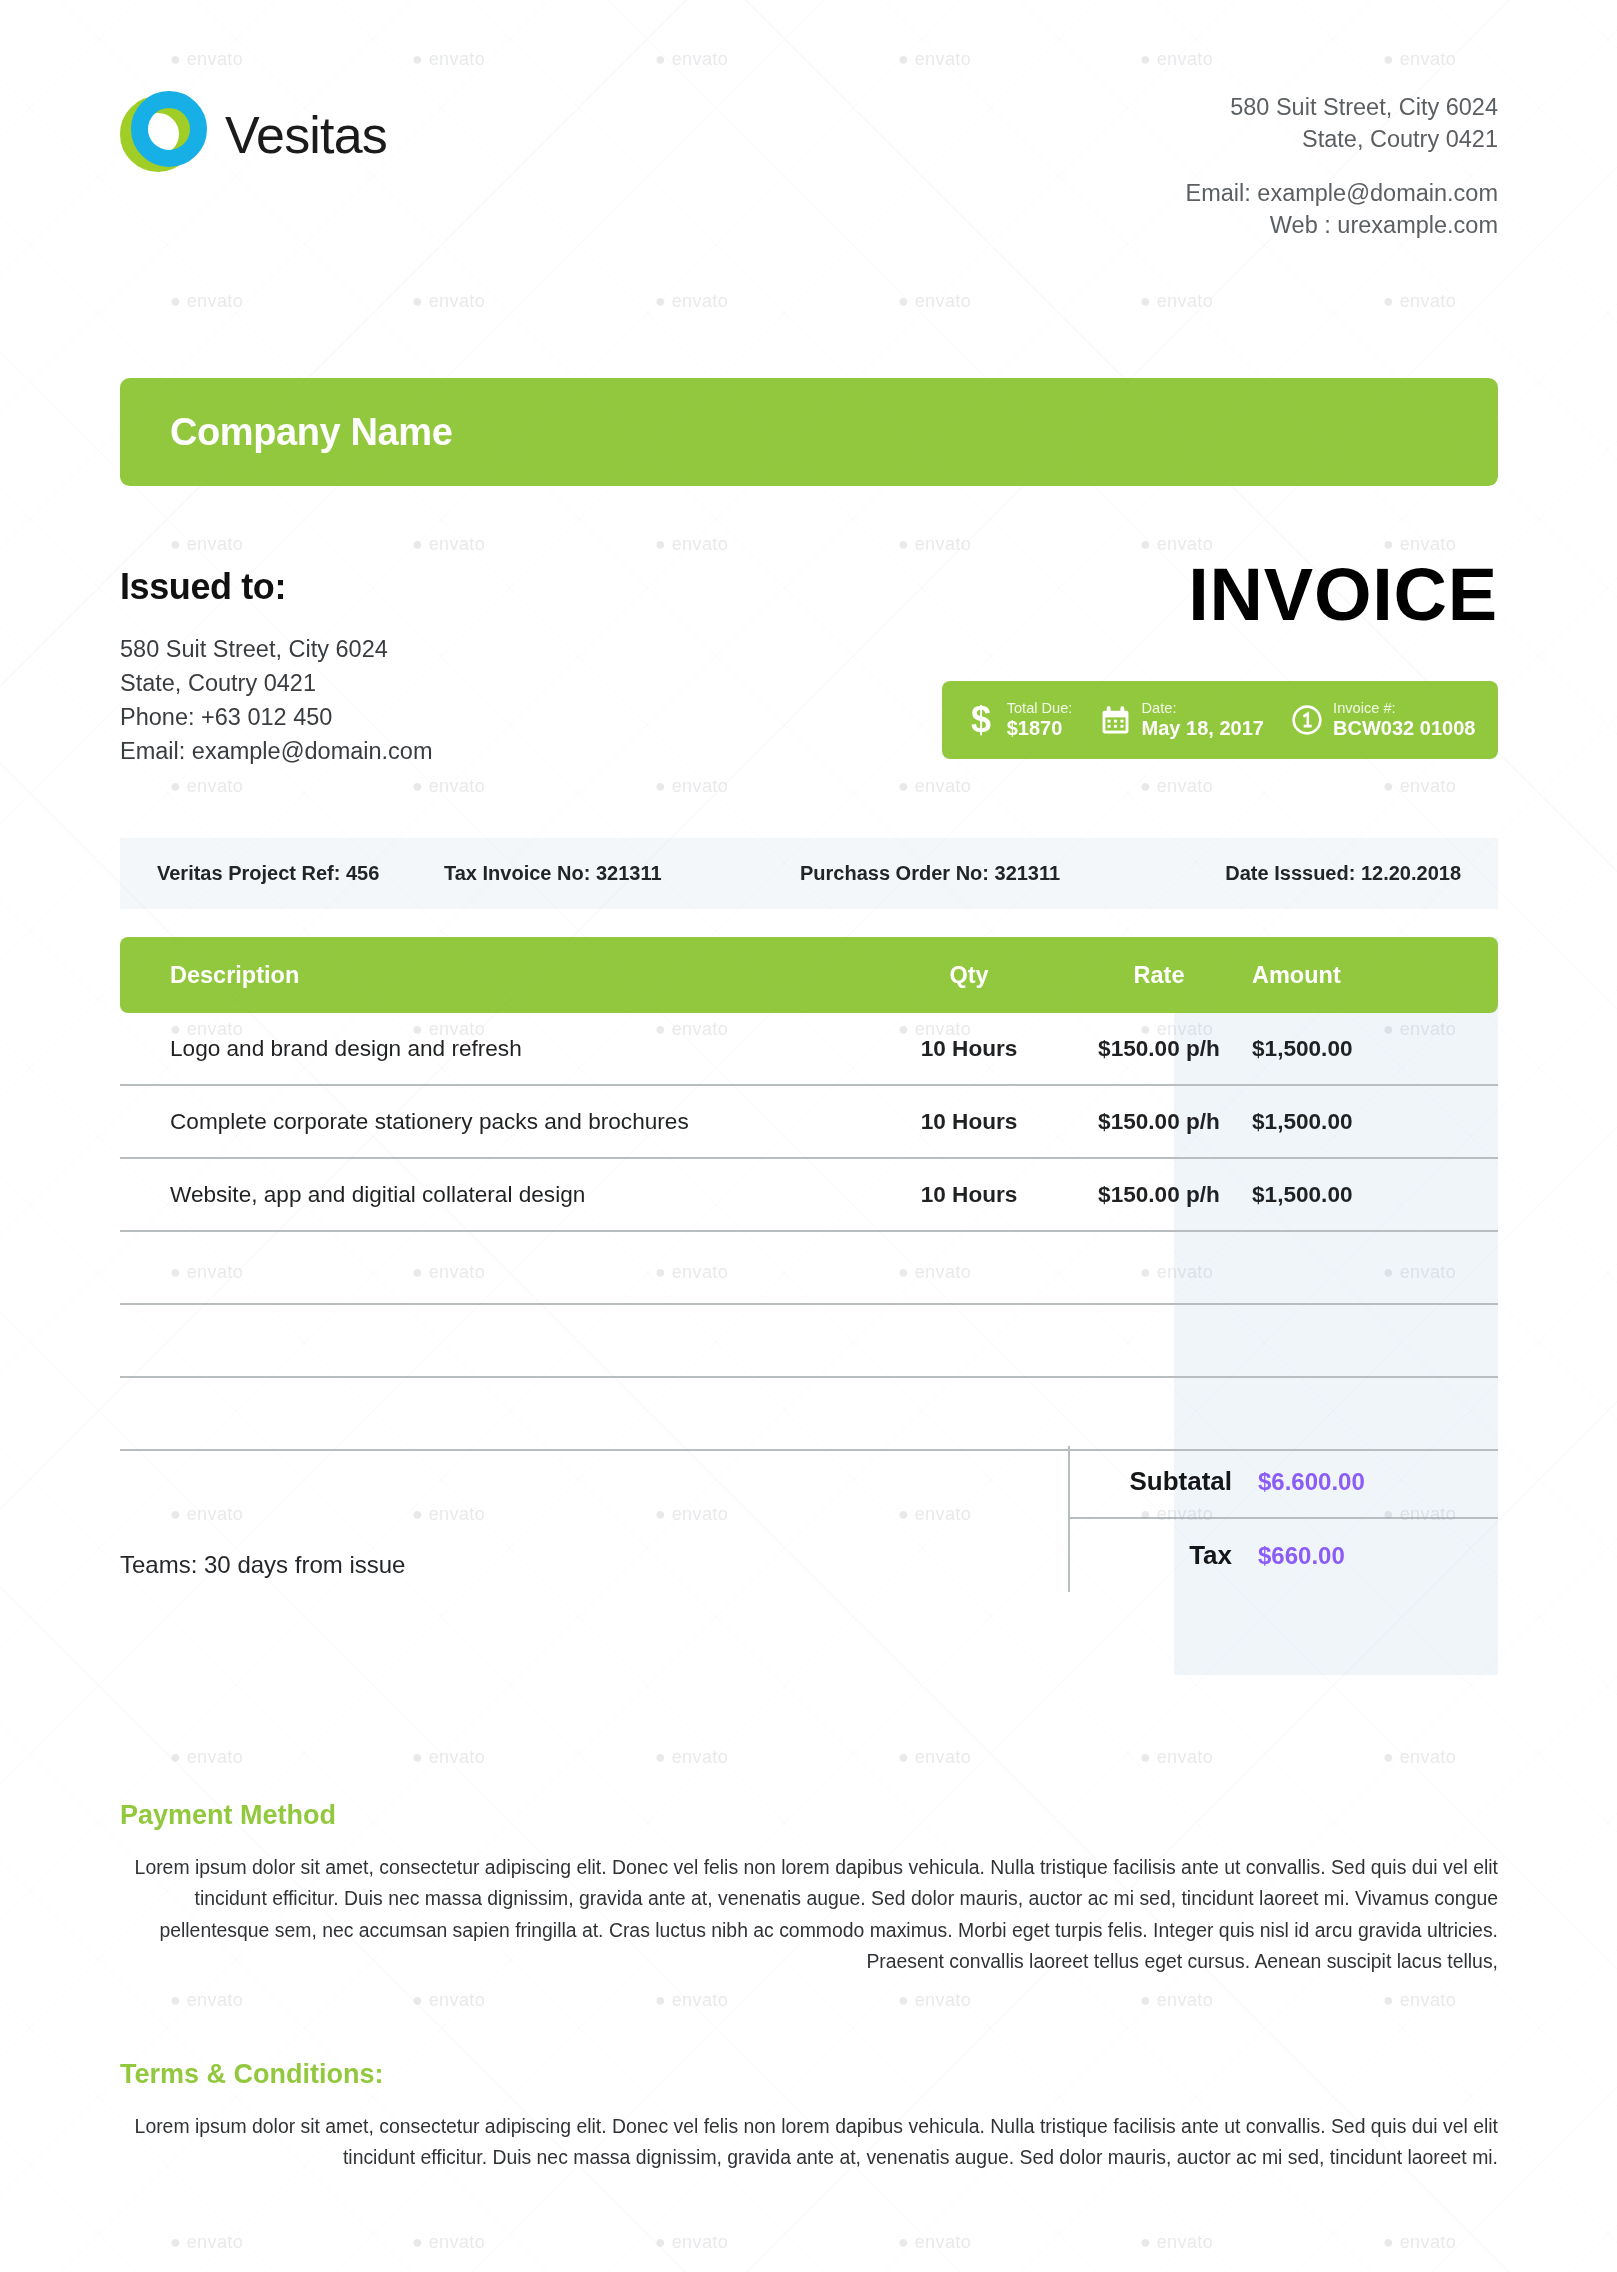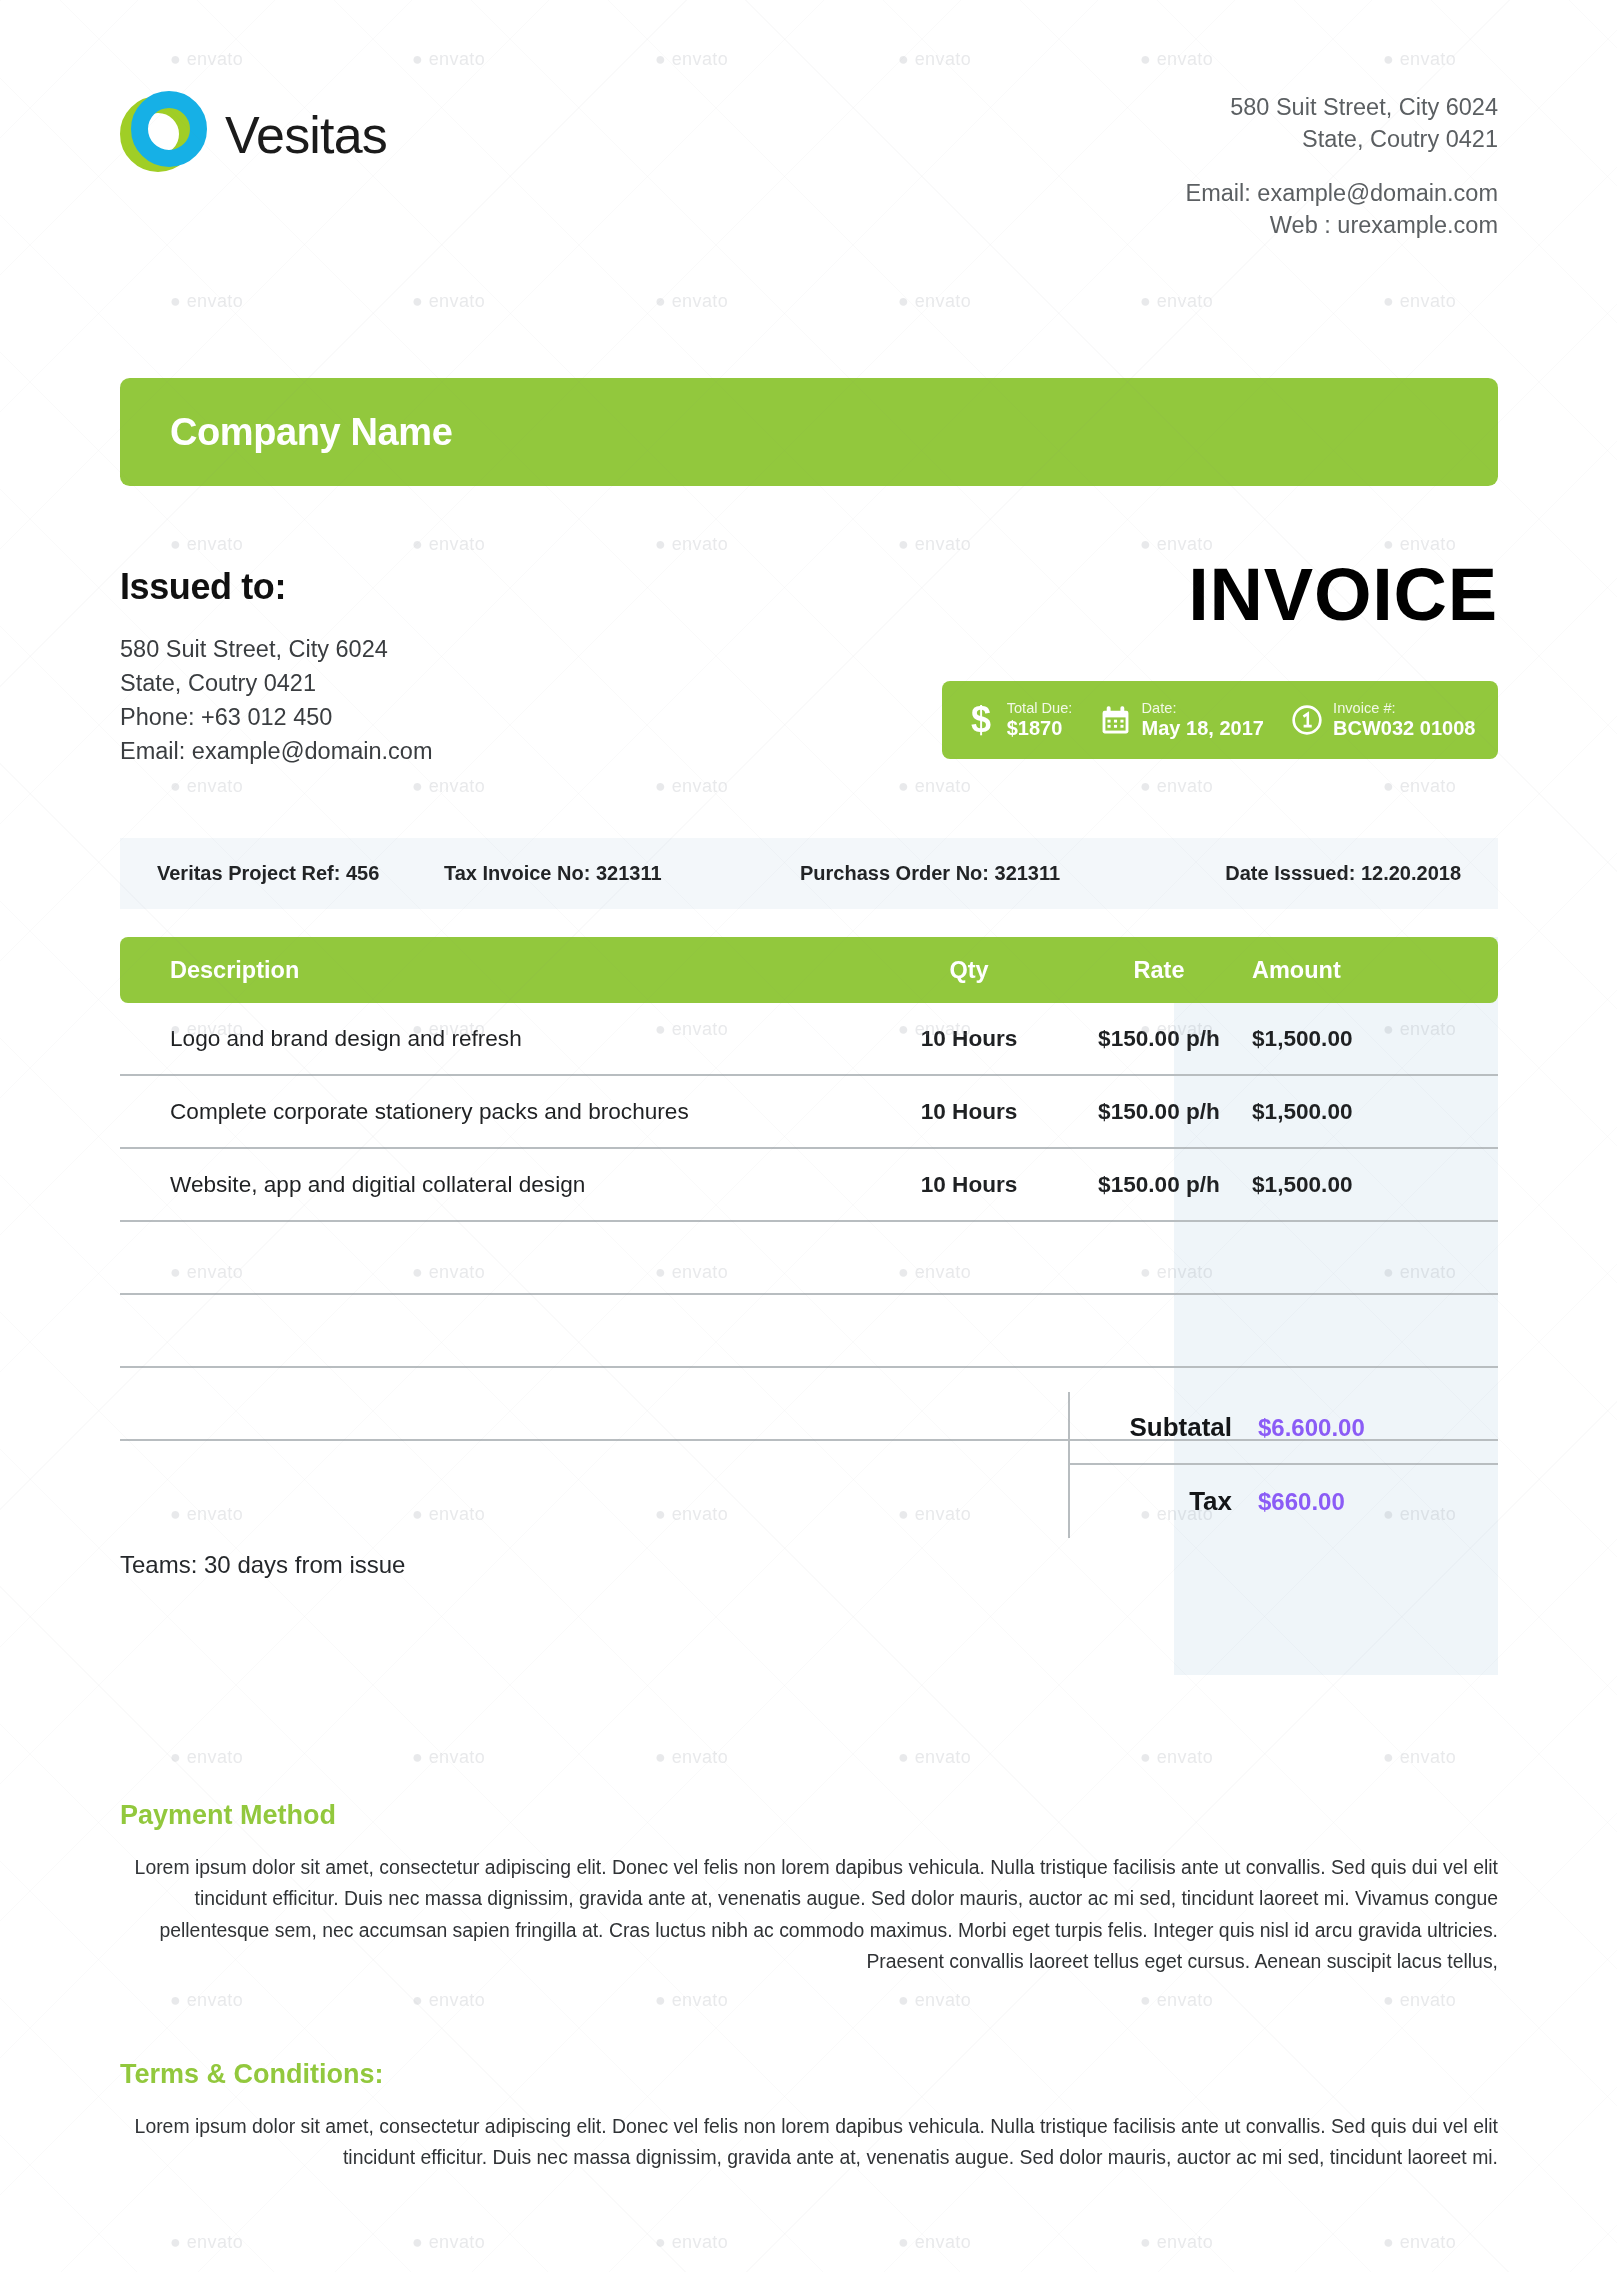--- a/index.html
+++ b/index.html
@@ -229,21 +229,21 @@
     left: 1174px;
     top: 937px;
     width: 324px;
     height: 738px;
     background: #eff5f9;
     z-index: 0;
   }
   .thead {
     position: relative;
     z-index: 2;
-    height: 66px;
+    height: 76px;
     background: #92c83d;
     border-radius: 8px;
     display: flex;
     align-items: center;
     color: #ffffff;
     font-size: 23.5px;
     font-weight: 700;
     box-sizing: border-box;
   }
   .col-desc { width: 752px; padding-left: 50px; box-sizing: border-box; }
@@ -271,21 +271,21 @@
   .terms-note {
     position: absolute;
     left: 120px;
     top: 1551px;
     font-size: 24px;
     color: #25282b;
   }
   .totals {
     position: absolute;
     left: 1068px;
-    top: 1392px;
+    top: 1446px;
     width: 430px;
     z-index: 2;
     border-left: 2.4px solid #b8bdc0;
     box-sizing: border-box;
   }
   .totals-row {
     display: flex;
     align-items: center;
     height: 73px;
     border-bottom: 2.4px solid #b8bdc0;

